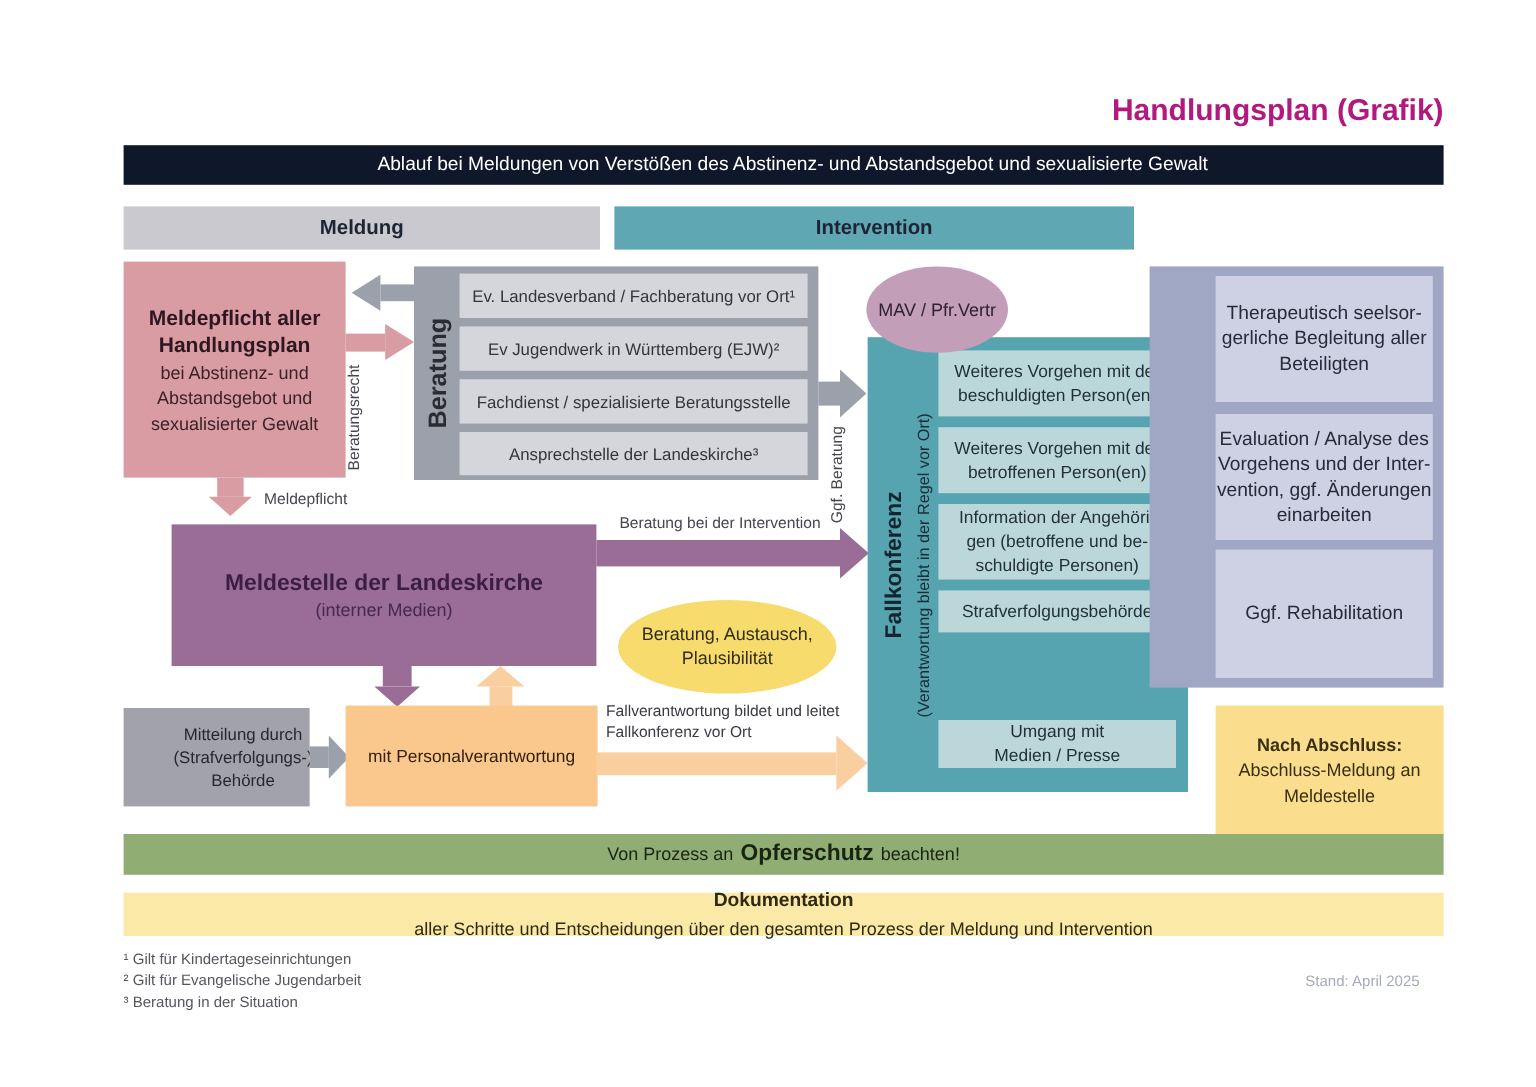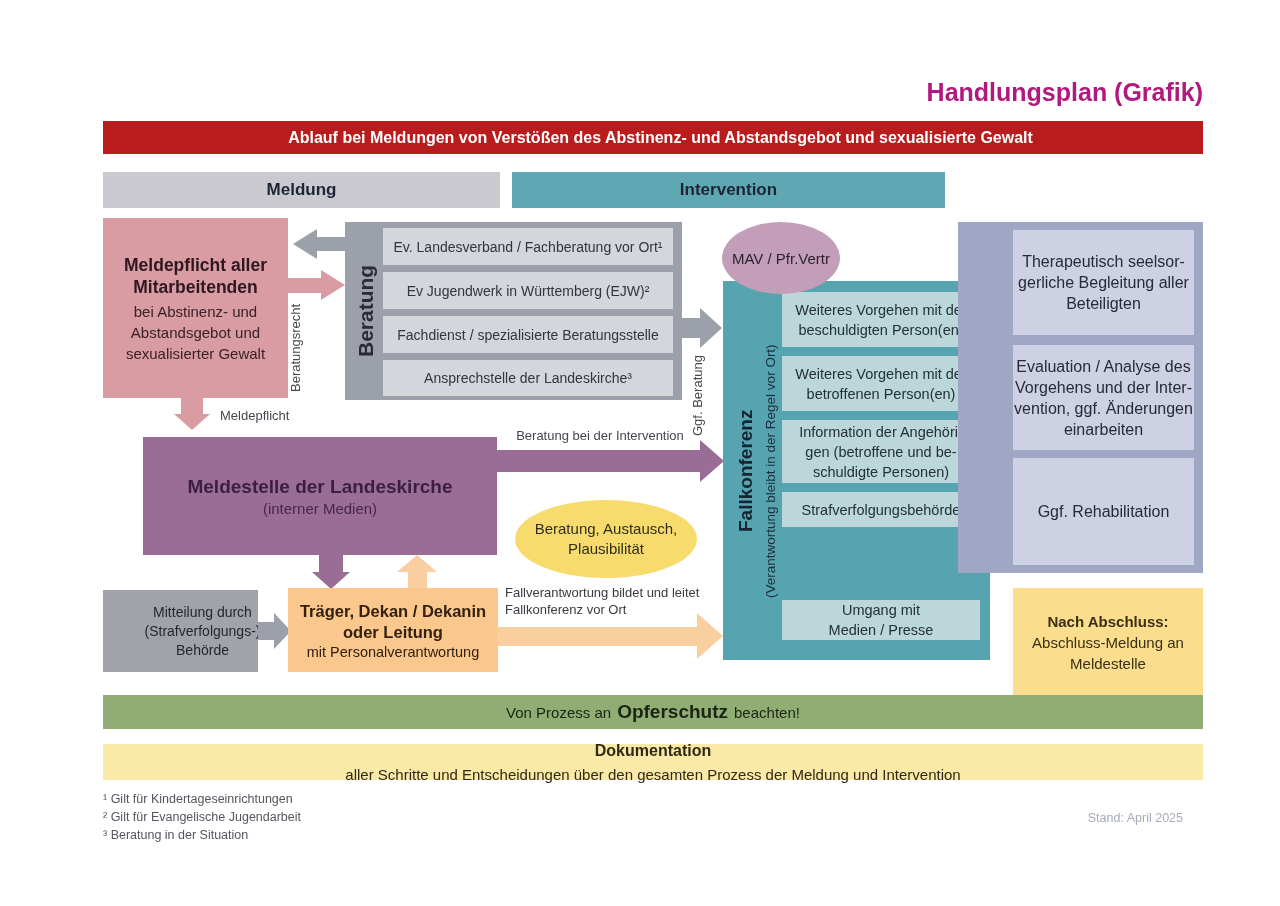--- a/index.html
+++ b/index.html
@@ -8,21 +8,21 @@
     font-family:"Liberation Sans", sans-serif; overflow:hidden; color:#22242e;
   }
   .abs { position:absolute; box-sizing:border-box; }
   .center { display:flex; align-items:center; justify-content:center; text-align:center; }
   .pre { white-space:pre-line; }
   .vtext { writing-mode:vertical-rl; transform:rotate(180deg); display:flex; align-items:center; justify-content:center; text-align:center; }
   .shaft { position:absolute; }
   .head { position:absolute; width:0; height:0; border-style:solid; border-color:transparent; }
 
   .page-title { font-weight:bold; font-size:25px; color:#B1197E; text-align:right; }
-  .banner { background:#b91c1c; color:#fff; font-weight:bold; font-size:16px;padding-left:15px; }
+  .banner { background:#0f172a; color:#fff; font-weight:normal; font-size:16px;padding-left:15px; }
   .colhead { font-weight:bold; font-size:17px; color:#1D2433; }
   .pinkbox { background:#D89CA2; color:#2E1720; }
   .graybox { background:#9CA0AA; }
   .grayitem { background:#D4D6DB; color:#33343C; font-size:14px; white-space:nowrap; }
   .purplebox { background:#9A6D97; }
   .orangebox { background:#FAC78C; color:#33200F; }
   .mittbox { background:#A2A2AA; color:#26262E; font-size:14px; line-height:19px;padding-left:44px; }
   .fkbox { background:#55A4AF; }
   .fkitem { background:#BBD7DA; color:#233038; font-size:14.5px; line-height:20px; }
   .aufbox { background:#A0A7C4; }
@@ -40,21 +40,21 @@
 
   <div class="abs page-title" style="left:803px; top:78px; width:400px;">Handlungsplan (Grafik)</div>
 
   <div class="abs banner center" style="left:103px; top:121px; width:1100px; height:33px;">Ablauf bei Meldungen von Verstößen des Abstinenz- und Abstandsgebot und sexualisierte Gewalt</div>
 
   <div class="abs colhead center" style="left:103px; top:172px; width:397px; height:36px; background:#C9C9CF;">Meldung</div>
   <div class="abs colhead center" style="left:512px; top:172px; width:433px; height:36px; background:#5FA7B2;">Intervention</div>
 
   <div class="abs pinkbox" style="left:103px; top:218px; width:185px; height:180px; padding-top:36px;">
     <div class="pre" style="font-weight:bold; font-size:17.5px; line-height:22px; text-align:center;">Meldepflicht aller
-Mitarbeitenden</div>
+Handlungsplan</div>
     <div class="pre" style="font-size:15px; line-height:21px; text-align:center; margin-top:3px; color:#3A2228;">bei Abstinenz- und
 Abstandsgebot und
 sexualisierter Gewalt</div>
   </div>
 
   <div>
     <div class="head" style="left:293px; top:229px; border-width:15px 24px 15px 0; border-right-color:#9CA0AA;"></div>
     <div class="shaft" style="left:317px; top:237px; width:28px; height:14px; background:#9CA0AA;"></div>
   </div>
 
@@ -112,22 +112,20 @@
   <div class="abs mittbox center pre" style="left:103px; top:590px; width:155px; height:82px;">Mitteilung durch
 (Strafverfolgungs-)
 Behörde</div>
 
   <div>
     <div class="shaft" style="left:258px; top:622px; width:16px; height:18px; background:#9CA0AA;"></div>
     <div class="head" style="left:274px; top:613px; border-width:18px 0 18px 17px; border-left-color:#9CA0AA;"></div>
   </div>
 
   <div class="abs orangebox center" style="left:288px; top:588px; width:210px; height:84px; flex-direction:column;">
-    <div class="pre" style="font-weight:bold; font-size:16.5px; line-height:21px; text-align:center;">Träger, Dekan / Dekanin
-oder Leitung</div>
     <div style="font-size:14.5px; margin-top:1px;">mit Personalverantwortung</div>
   </div>
 
   <div class="abs pre" style="left:505px; top:584px; width:205px; font-size:13px; line-height:17px; color:#3A3A42;">Fallverantwortung bildet und leitet
 Fallkonferenz vor Ort</div>
   <div>
     <div class="shaft" style="left:497px; top:627px; width:200px; height:19px; background:#FACFA0;"></div>
     <div class="head" style="left:697px; top:613px; border-width:23.5px 0 23.5px 26px; border-left-color:#FACFA0;"></div>
   </div>
 

